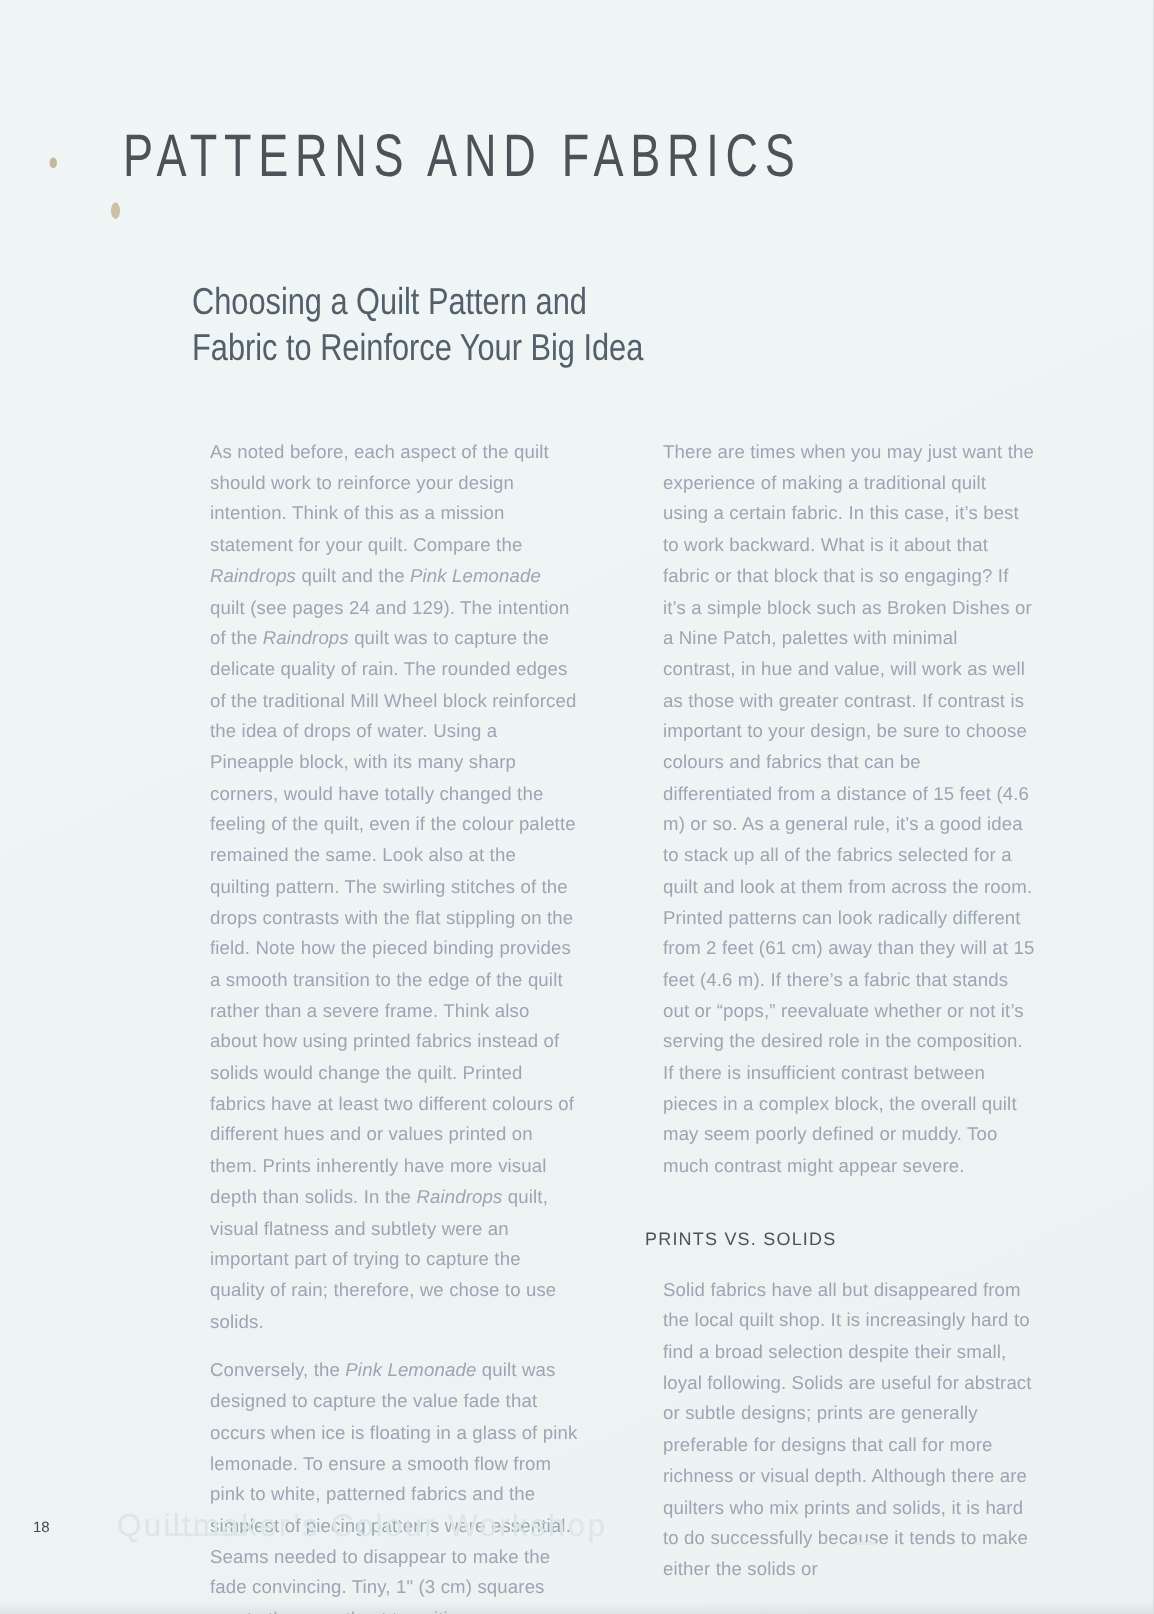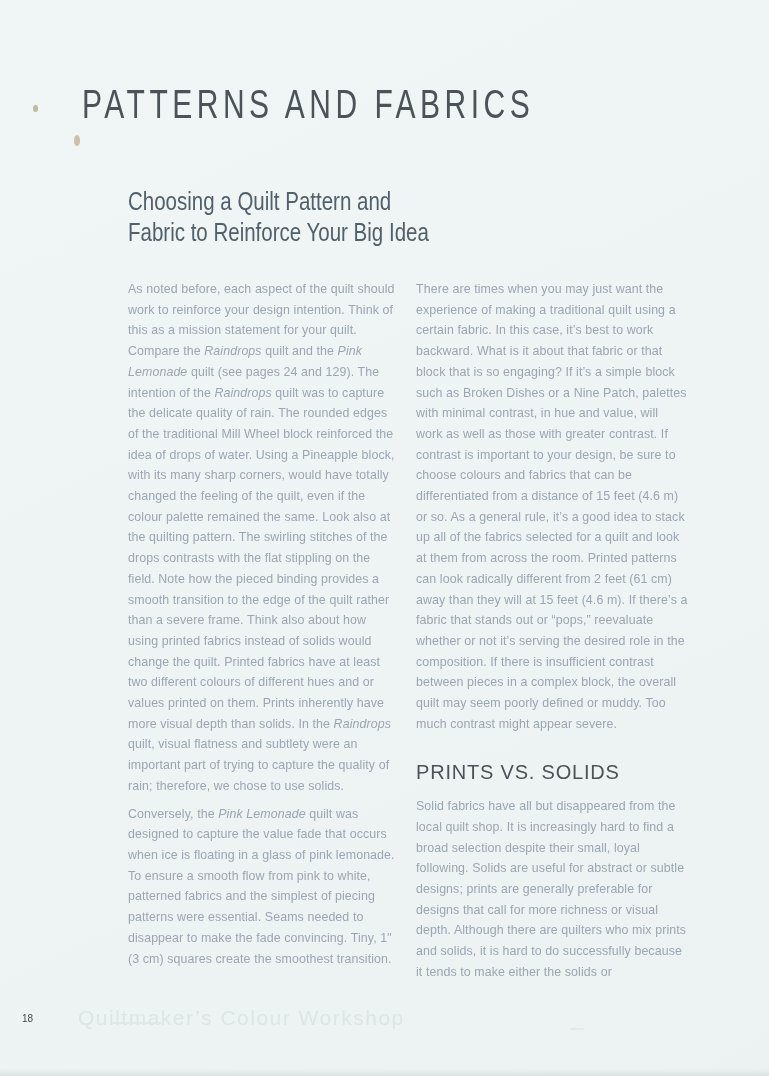--- a/index.html
+++ b/index.html
@@ -41,27 +41,27 @@
   }
   .col {
     position: absolute;
     top: 279px;
     color: var(--body-ink, #9aa6b4);
     font-size: 12.4px;
     line-height: 20.7px;
     letter-spacing: 0.1px;
   }
   .col-left  { left: 128px; width: 271px; }
-  .col-right { left: 416px; width: 272px; }
-  .col p { margin: 0; }
+  .col-right { left: 430px; width: 272px; }
+  .col p { margin: 12px; }
   .col p + p { margin-top: 7px; }
   .it { font-style: italic; }
   .section-header {
     margin: 28px 0 13px 0;
-    font-size: 20px;
+    font-size: 12px;
     font-weight: 400;
     letter-spacing: 0.8px;
     color: var(--heading-ink, #4b5358);
   }
   .page-number {
     position: absolute;
     left: 22px;
     top: 1013px;
     font-size: 10px;
     color: var(--folio-ink, #414a50);

